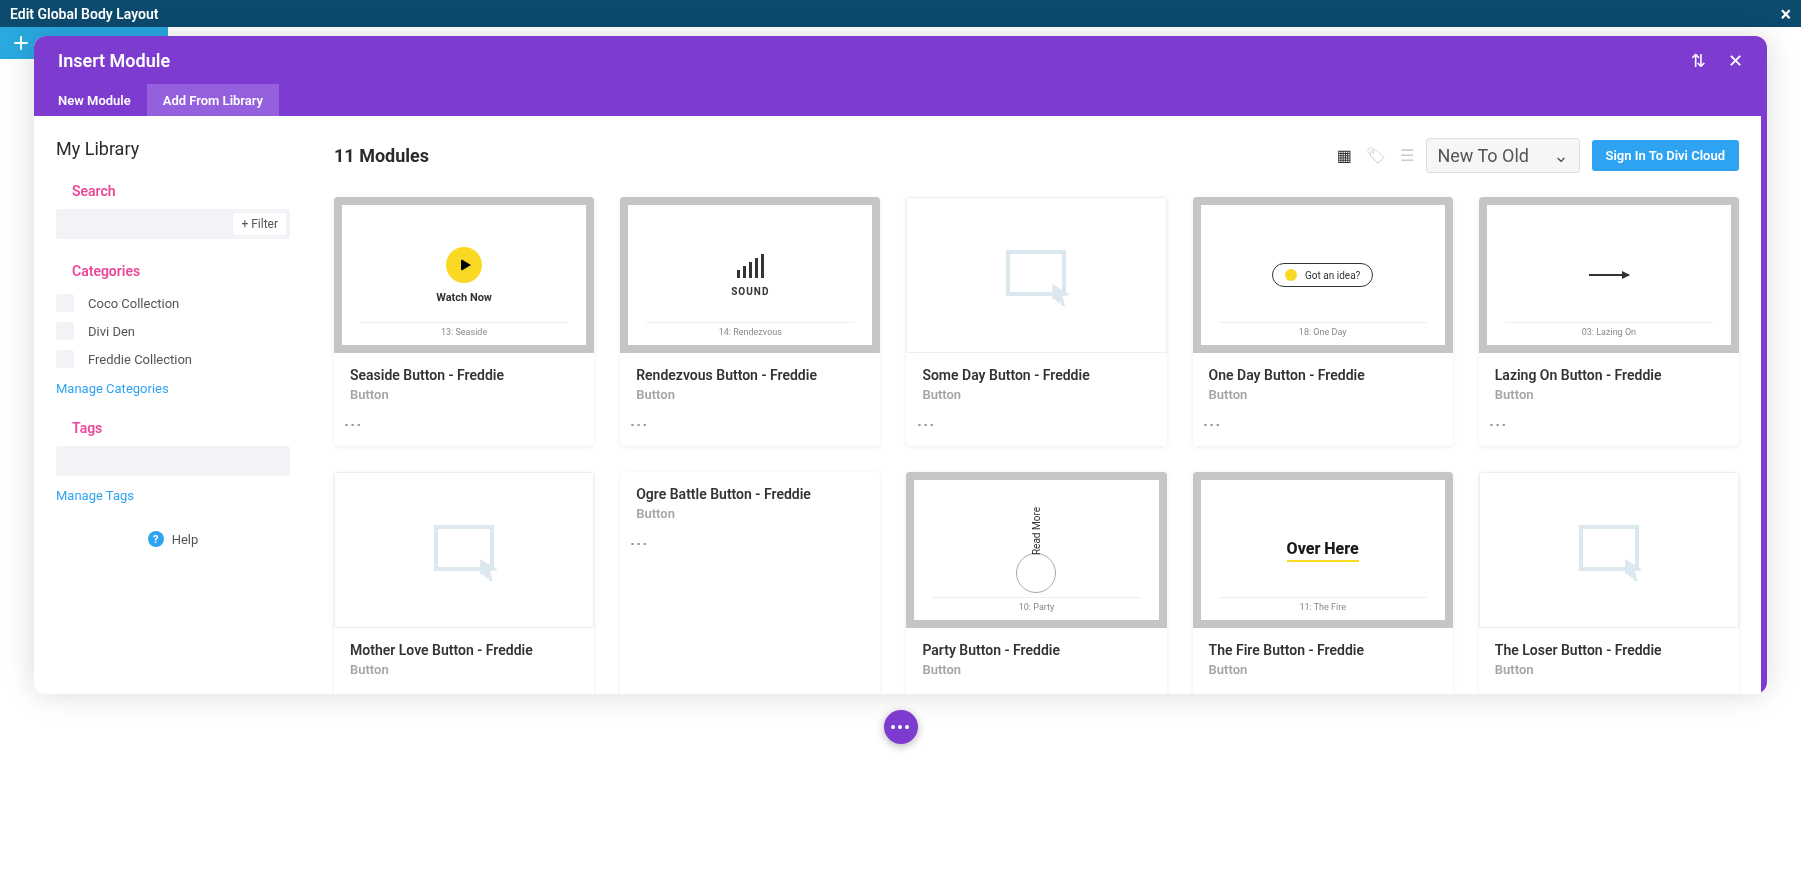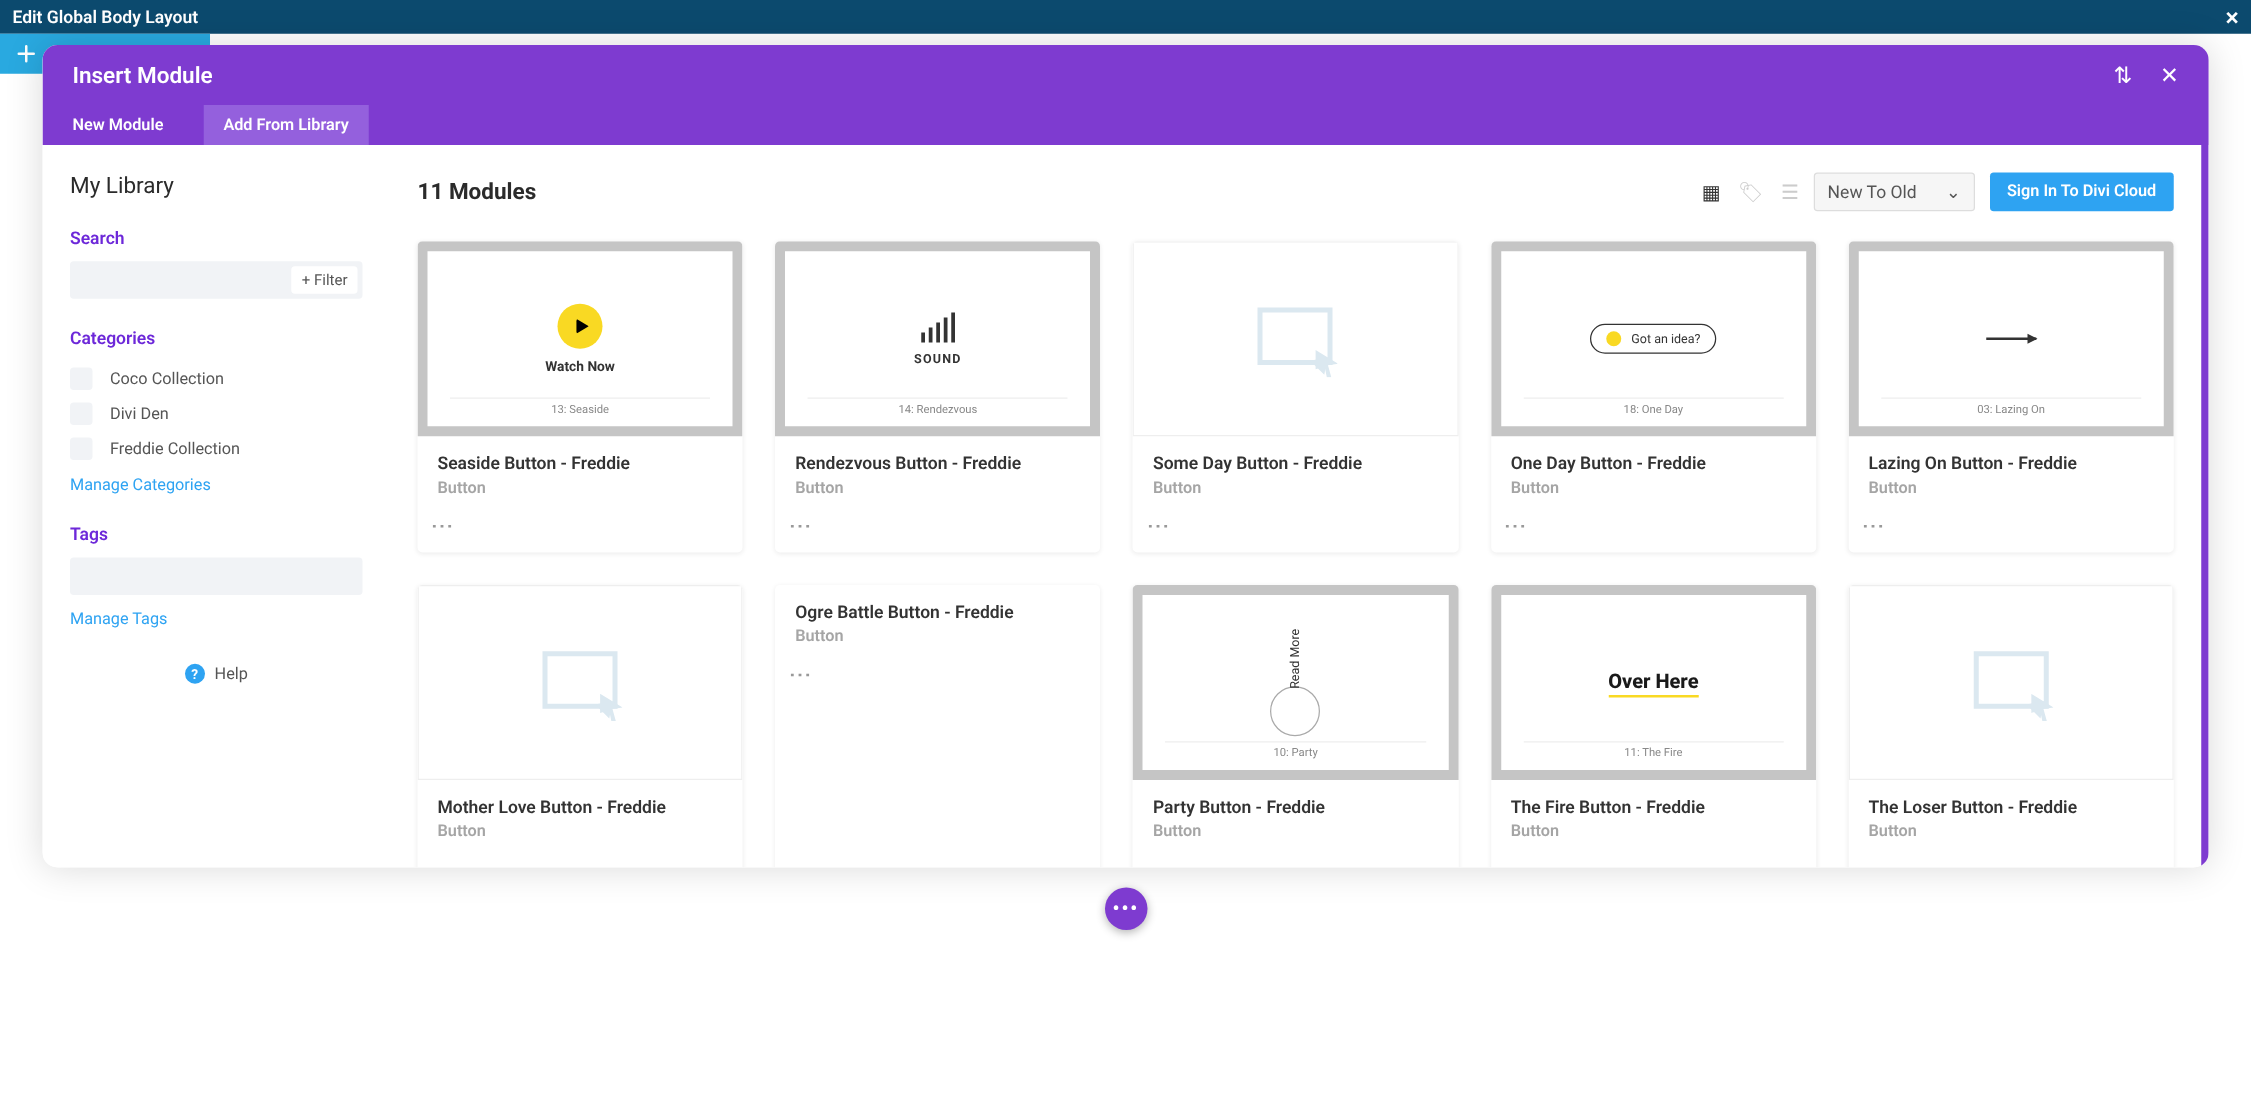--- a/index.html
+++ b/index.html
@@ -10,29 +10,29 @@
 
 .plus-tab { position: absolute; top: 27px; left: 0; width: 168px; height: 32px; background: #29a9e0; display: flex; align-items: center; justify-content: flex-start; padding-left: 12px; color: #fff; }
 
 .modal { position: absolute; top: 36px; left: 34px; right: 34px; bottom: 185px; background: #fff; border-radius: 12px; box-shadow: 0 0 30px rgba(0,0,0,0.15); display: flex; flex-direction: column; overflow: hidden; }
 
 .modal-header { background: #7e3bd0; height: 48px; display: flex; align-items: center; justify-content: space-between; padding: 0 24px; color: #fff; }
 .modal-title { font-size: 18px; font-weight: 600; }
 .modal-header-actions { display: flex; gap: 22px; align-items: center; }
 .modal-header-actions span { cursor: pointer; font-size: 18px; }
 
-.modal-tabs { background: #7e3bd0; height: 32px; display: flex; align-items: stretch; padding-left: 8px; gap: 16px; }
+.modal-tabs { background: #7e3bd0; height: 32px; display: flex; align-items: stretch; padding-left: 8px; }
 .modal-tab { padding: 0 16px; display: flex; align-items: center; color: #fff; font-size: 13px; font-weight: 600; cursor: pointer; }
 .modal-tab.active { background: #9460dd; }
 
 .modal-body { flex: 1; display: flex; background: #fff; overflow: hidden; }
 
 .sidebar { width: 278px; padding: 22px 22px 0 22px; flex-shrink: 0; }
 .sidebar h3 { font-size: 18px; color: #2b2b2b; font-weight: 400; margin-bottom: 24px; }
-.sidebar-label { font-size: 14px; color: #6d28d9; font-weight: 600; margin-bottom: 10px; display: block; }
+.sidebar-label { font-size: 14px; color: #ec4899; font-weight: 600; margin-bottom: 10px; display: block; margin-left: 16px; }
 
 .filter-box { background: #f1f3f6; height: 30px; display: flex; align-items: center; justify-content: flex-end; padding: 4px; margin-bottom: 24px; border-radius: 3px; }
 .filter-btn { background: #fff; font-size: 12px; color: #555; padding: 4px 8px; border-radius: 3px; cursor: pointer; }
 
 .cat-list { margin-bottom: 8px; }
 .cat-item { display: flex; align-items: center; gap: 14px; padding: 5px 0; }
 .cat-check { width: 18px; height: 18px; background: #f1f3f6; border-radius: 3px; cursor: pointer; }
 .cat-name { font-size: 13px; color: #555; }
 
 .manage-link { color: #2ea3f2; font-size: 13px; cursor: pointer; display: block; margin-bottom: 24px; }
@@ -42,21 +42,21 @@
 .help { display: flex; align-items: center; gap: 8px; justify-content: center; font-size: 13px; color: #555; margin-top: 28px; cursor:pointer;}
 .help-icon { width: 16px; height: 16px; border-radius: 50%; background: #2ea3f2; color: #fff; font-size: 11px; display: inline-flex; align-items: center; justify-content: center; font-weight: 700; }
 
 .content { flex: 1; padding: 22px 22px 0 22px; overflow: hidden; border-right: 6px solid #7e3bd0;}
 .content-header { display: flex; justify-content: space-between; align-items: center; margin-bottom: 24px; }
 .content-title { font-size: 18px; font-weight: 700; color: #2b2b2b; }
 .content-controls { display: flex; align-items: center; gap: 12px; }
 .view-icons { display: flex; gap: 14px; color: #888; }
 .view-icons span { cursor: pointer; font-size: 16px; }
 .view-icons span.active { color: #333; }
-.sort-select { border: 1px solid #ddd; background: #f6f6f6; font-size: 14px; padding: 6px 10px; border-radius: 3px; color: #555; cursor:pointer;}
+.sort-select { border: 1px solid #ddd; background: #f6f6f6; font-size: 18px; padding: 6px 10px; border-radius: 3px; color: #555; cursor:pointer;}
 .signin-btn { background: #2ea3f2; color: #fff; font-size: 13px; font-weight: 600; padding: 8px 14px; border-radius: 3px; cursor: pointer; }
 
 .grid { display: grid; grid-template-columns: repeat(5, 1fr); gap: 26px; }
 .card { border-radius: 4px; box-shadow: 0 1px 4px rgba(0,0,0,0.08); overflow: hidden; cursor:pointer;}
 .thumb { height: 156px; background: #c5c5c5; padding: 8px; }
 .thumb-inner { background: #fff; height: 100%; display: flex; flex-direction: column; align-items: center; justify-content: center; position: relative; }
 .thumb-content { flex: 1; display: flex; flex-direction: column; align-items: center; justify-content: center; gap: 8px; width: 100%;}
 .thumb-caption { font-size: 9px; color: #888; position: absolute; bottom: 8px; left: 0; right: 0; text-align: center; border-top: 1px solid #eee; padding-top:4px; margin: 0 18px;}
 .card-meta { padding: 14px 16px 14px 16px; display: flex; align-items: flex-start; flex-direction: column; }
 .card-meta-left { }

